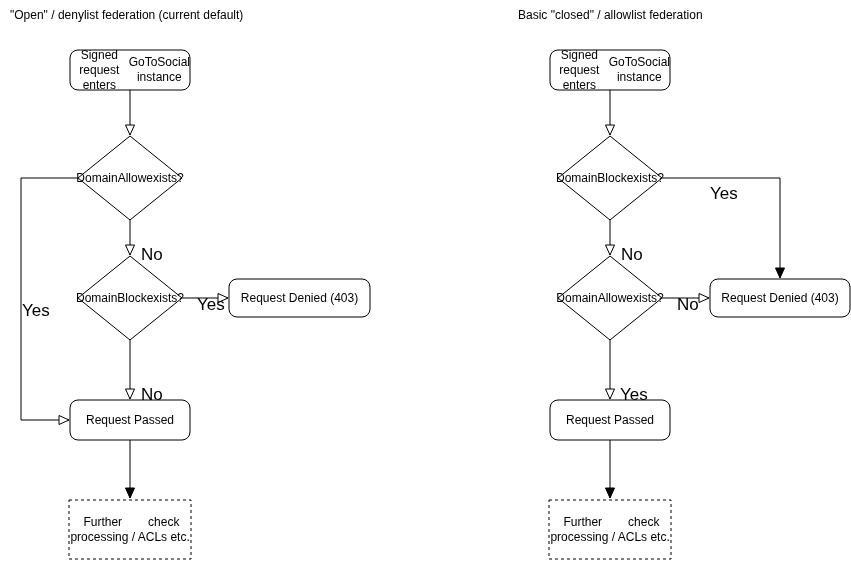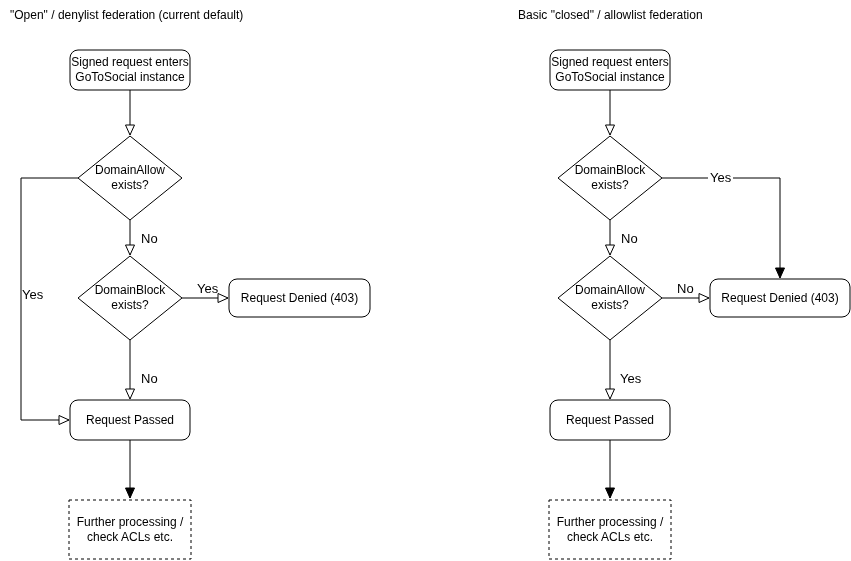--- a/index.html
+++ b/index.html
@@ -15,33 +15,34 @@
   .wires { position: absolute; left: 0; top: 0; }
   .chart-title {
     position: absolute;
     font-size: 12px;
     line-height: 14px;
     white-space: nowrap;
   }
   .node-label {
     position: absolute;
     display: flex;
-    flex-direction: column;
+    flex-direction: row;
     align-items: center;
     justify-content: center;
     text-align: center;
     font-size: 12px;
     line-height: 15px;
     pointer-events: none;
   }
   .edge-label {
     position: absolute;
-    font-size: 13px;
+    font-size: 17px;
     line-height: 14px;
     white-space: nowrap;
+    margin-top: 16px;
   }
   .on-line { background: #ffffff; padding: 0 2px; }
 </style>
 </head>
 <body>
 
 <div class="canvas">
 
   <svg class="wires" width="851" height="561" viewBox="0 0 851 561">
     <defs>

